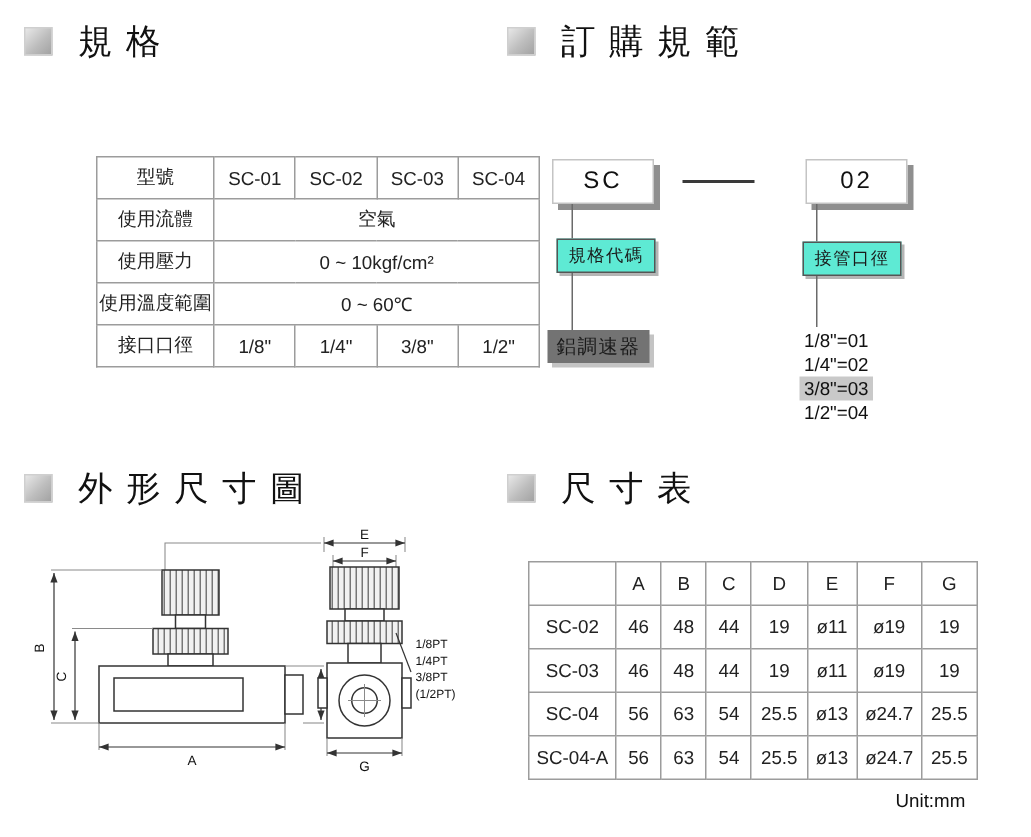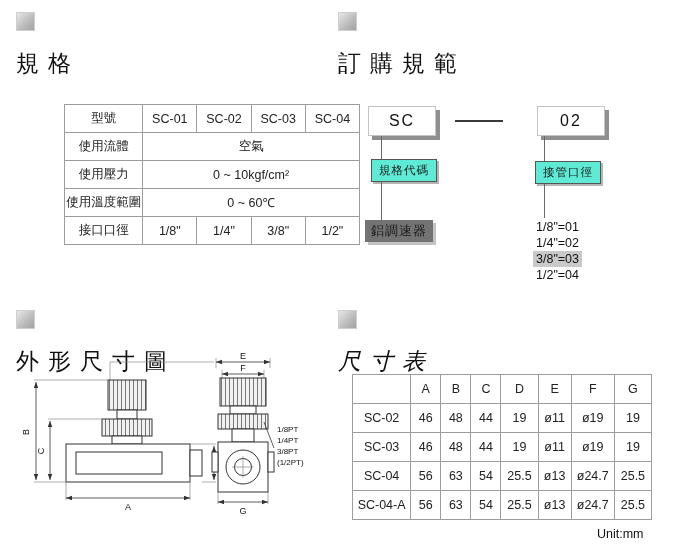--- a/index.html
+++ b/index.html
@@ -1,21 +1,21 @@
 <!DOCTYPE html>
 <html><head>
 <meta charset="utf-8">
 <style>
   * { margin:0; padding:0; box-sizing:border-box; }
   html,body { background:#fff; }
   body { font-family:"Liberation Sans", sans-serif; }
   .page { position:relative; width:687px; height:558px; background:#ffffff; overflow:hidden; color:#1a1a1a; }
 
   
-  .sec-header { position:absolute; display:flex; align-items:flex-start; gap:17px;flex-direction:column; }
+  .sec-header { position:absolute; display:flex; align-items:center; gap:17px; }
   .sq { width:19px; height:19px; background:linear-gradient(135deg,#ececec 0%,#bdbdbd 55%,#9f9f9f 100%);
         box-shadow:inset 0 0 0 1px #cfcfcf; }
   .sec-title { font-size:23px; letter-spacing:9px; color:#111; white-space:nowrap; }
 
   
   table { border-collapse:collapse; table-layout:fixed; }
   .spec-table { position:absolute; left:38px; top:104px; width:296px;margin-left:26px; }
   .spec-table td { border:1px solid #9c9c9c; height:28px; text-align:center; font-size:12.5px; color:#222; background:#fff; overflow:hidden; }
   .dim-table { position:absolute; left:352px; top:374px; width:300px; }
   .dim-table td, .dim-table th { border:1px solid #9c9c9c; height:29px; text-align:center; font-weight:normal; font-size:12.5px; color:#222; background:#fff; overflow:hidden; }
@@ -55,21 +55,21 @@
     <span class="sec-title">規格</span>
   </div>
   <div class="sec-header" style="left:338px; top:12px;">
     <span class="sq"></span>
     <span class="sec-title">訂購規範</span>
   </div>
   <div class="sec-header" style="left:16px; top:310px;">
     <span class="sq"></span>
     <span class="sec-title">外形尺寸圖</span>
   </div>
-  <div class="sec-header" style="left:338px; top:310px;font-style:italic;">
+  <div class="sec-header" style="left:338px; top:310px;">
     <span class="sq"></span>
     <span class="sec-title">尺寸表</span>
   </div>
 
   <table class="spec-table">
     <colgroup>
       <col style="width:78px;">
         <col style="width:54px;">
         <col style="width:54px;">
         <col style="width:54px;">

